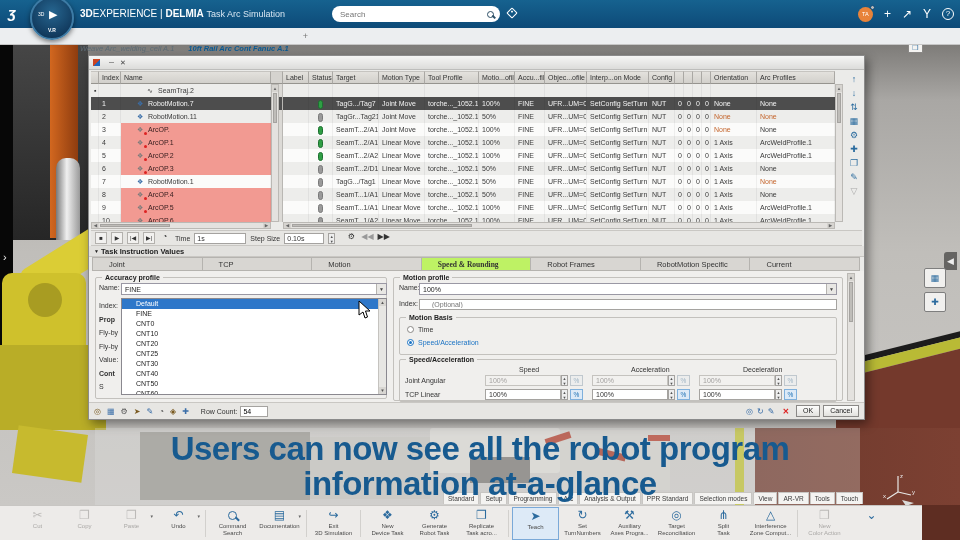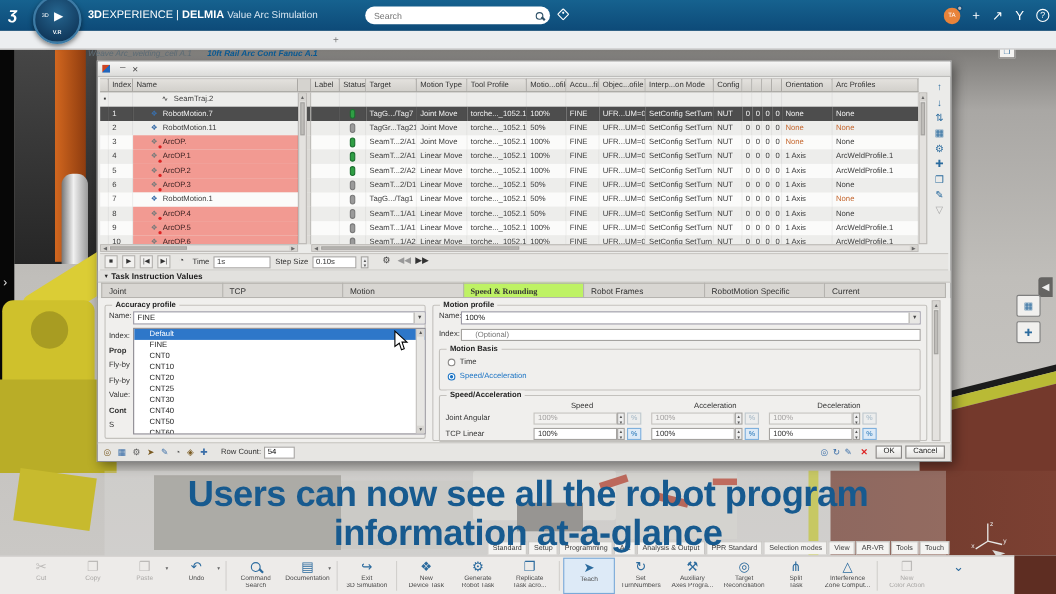--- a/index.html
+++ b/index.html
@@ -81,21 +81,21 @@
 
   .playbar{position:absolute;left:2px;top:174px;right:2px;height:16px;background:#e7e6e3;border-top:1px solid #c9c7c3;border-bottom:1px solid #c9c7c3;display:flex;align-items:center;gap:4px;padding:0 4px;font-size:7px;color:#333;}
   .pb{width:12px;height:12px;border:1px solid #b3b1ad;background:#f2f1ef;font-size:6px;line-height:10px;text-align:center;color:#333;flex:none;}
   .pb.noborder{border:none;background:none;font-size:8px;}
   .playbar input{height:11px;border:1px solid #a5a3a0;background:#fff;font-size:7px;padding:0 2px;font-family:"Liberation Sans",sans-serif;color:#333;}
   .spin{width:7px;height:11px;display:flex;flex-direction:column;border:1px solid #a5a3a0;background:#eee;font-size:4px;line-height:5px;text-align:center;color:#555;flex:none;}
   .dimtxt{color:#999;}
 
   .edit-hdr{position:absolute;left:0;top:190px;right:0;height:11px;background:#e2e1de;border-bottom:1px solid #c9c7c3;font-size:7.5px;font-weight:bold;color:#222;padding-left:5px;line-height:11px;}
   .edit-tabs{position:absolute;left:3px;top:201px;right:4px;height:14px;display:flex;}
-  .etab{flex:1;height:14px;line-height:13px;background:#d8d6d2;border:1px solid #b5b3af;border-right:none;font-size:7.5px;padding-left:6px;color:#333;white-space:nowrap;overflow:hidden;}
+  .etab{flex:1;height:14px;line-height:13px;background:#d8d6d2;border:1px solid #b5b3af;border-right:none;font-size:7.5px;padding-left:16px;color:#333;white-space:nowrap;overflow:hidden;}
   .etab:last-child{border-right:1px solid #b5b3af;}
   .etab.active{background:#bef264;font-weight:bold;font-family:Liberation Serif, serif;}
 
   .content{position:absolute;left:0;top:215px;right:0;height:133px;background:#f0efed;}
   .grp{position:absolute;border:1px solid #c3c1bd;border-radius:2px;}
   .grp .gt{position:absolute;left:6px;top:-5px;background:#f0efed;padding:0 3px;font-size:7px;font-weight:bold;color:#222;line-height:9px;}
   .frow{position:absolute;display:flex;align-items:center;gap:4px;font-size:7px;color:#333;}
   .combo{height:12px;background:#fff;border:1px solid #9a98f4;border:1px solid #9a98a4;display:flex;align-items:center;}
   .combo .cv{flex:1;padding-left:3px;font-size:7px;color:#222;}
   .combo .cb{width:10px;height:100%;background:#e8e7e4;border-left:1px solid #b5b3af;font-size:5px;line-height:11px;text-align:center;color:#444;}
@@ -198,21 +198,21 @@
       <polygon points="22,30 34,33 26,36" fill="#dcdcda"></polygon>
     </svg>
   </div>
 
   <div class="topbar">
     <div class="logo3ds">ʒ</div>
     <div class="brand">
       <b>3D</b><span>EXPERIENCE</span>
       <span>|</span>
       <b>DELMIA</b>
-      <span class="suffix">Value Arc Simulation</span>
+      <span class="suffix">Task Arc Simulation</span>
     </div>
     <div class="search-pill">
       <input placeholder="Search" style="">
       <span class="mag"></span>
     </div>
     <span class="tagicon"></span>
     <div class="topicons">
       <span class="avatar">
           <span>TA</span>
           <i></i>

